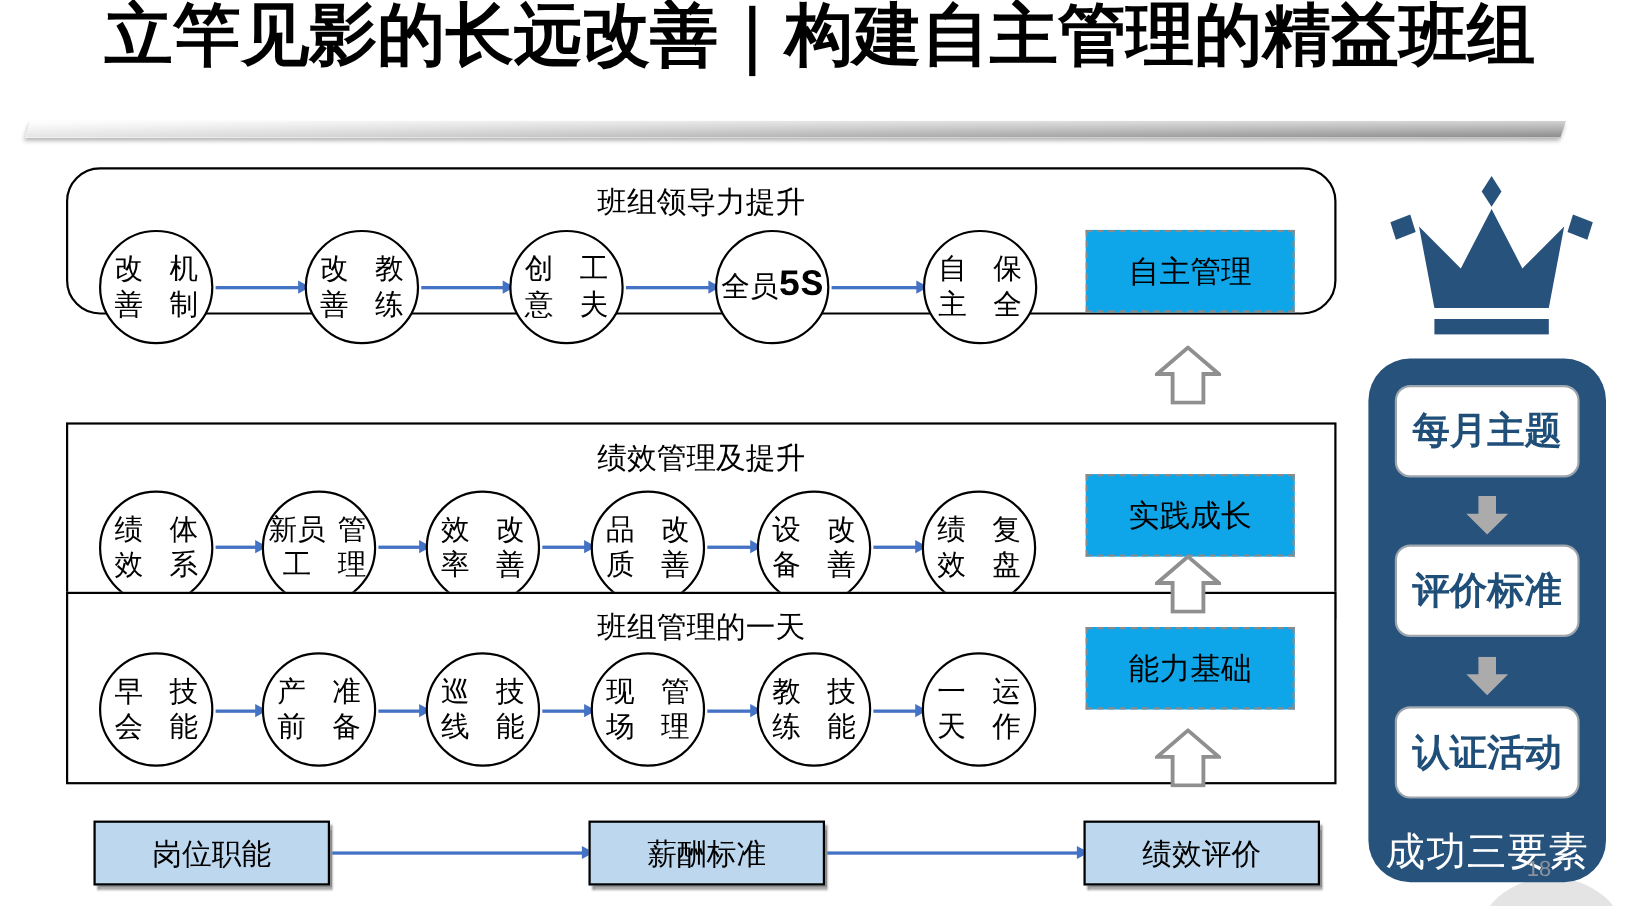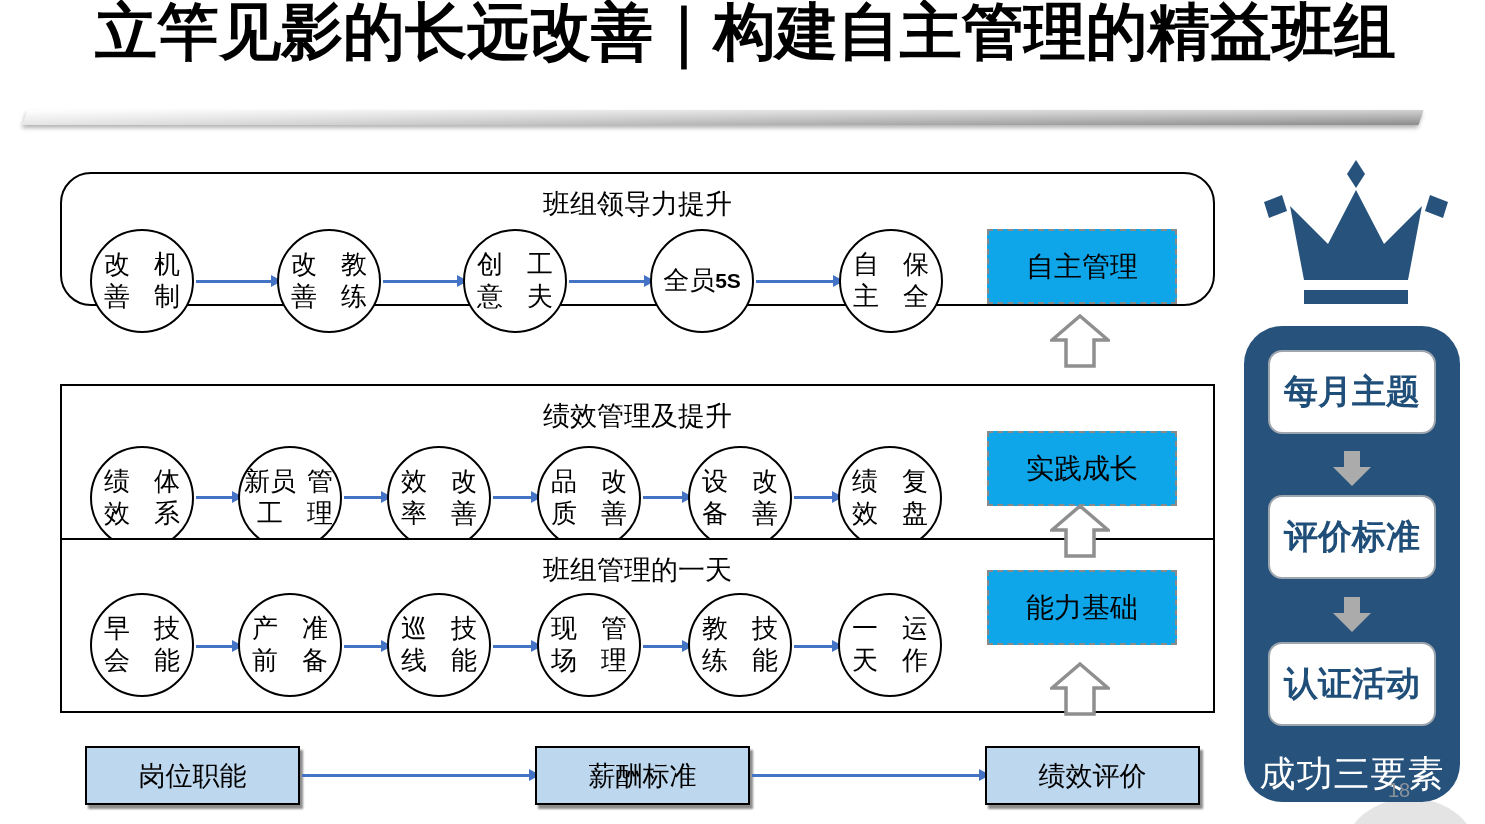--- a/index.html
+++ b/index.html
@@ -25,21 +25,21 @@
   }
   .row-title {
     position:absolute; top:12px; left:0; width:100%; text-align:center;
     font-size:27px; color:#000;
   }
   .circle {
     position:absolute; width:104px; height:104px; border:2px solid #000; border-radius:50%;
     background:#fff; display:flex; flex-direction:row; align-items:center; justify-content:center;
     font-size:26px; line-height:1.22; text-align:center;
   }
-  .circle .en-bold { font-weight:bold; font-size:21px; }
+  .circle .en-bold { font-weight:bold; font-size:34px;font-family:Liberation Mono, monospace; }
   .harrow { position:absolute; height:3px; background:#4472C4; }
   .harrow::after {
     content:''; position:absolute; right:-9px; top:-5px;
     border-left:11px solid #4472C4; border-top:6.5px solid transparent; border-bottom:6.5px solid transparent;
   }
   .tag-box {
     position:absolute; left:925px; width:190px; height:75px; border:2px dashed #8a8a8a;
     background:#0ea5e9; display:flex; align-items:center; justify-content:center; font-size:28px;
   }
   .up-arrow { position:absolute; left:1050px; width:60px; height:54px; z-index:6; }
@@ -72,21 +72,21 @@
   .page-num { position:absolute; left:1388px; top:779px; font-size:20px; color:#8b9299; z-index:3; }
 </style>
 </head>
 <body>
 
 <div class="slide">
 
   <div class="slide-title">立竿见影的长远改善｜构建自主管理的精益班组</div>
   <div class="divider-bar"></div>
 
-  <div class="row-box" style="top:172px;height:134px;border-radius:31px;">
+  <div class="row-box" style="top:152px;height:134px;border-radius:31px;">
     <div class="row-title">班组领导力提升</div>
     <div class="circle" style="left:28px;top:55px;">
       <span>改善</span>
       <span>机制</span>
     </div>
     <div class="harrow" style="left:134px;top:106px;width:77px;"></div>
     <div class="circle" style="left:215px;top:55px;">
       <span>改善</span>
       <span>教练</span>
     </div>

